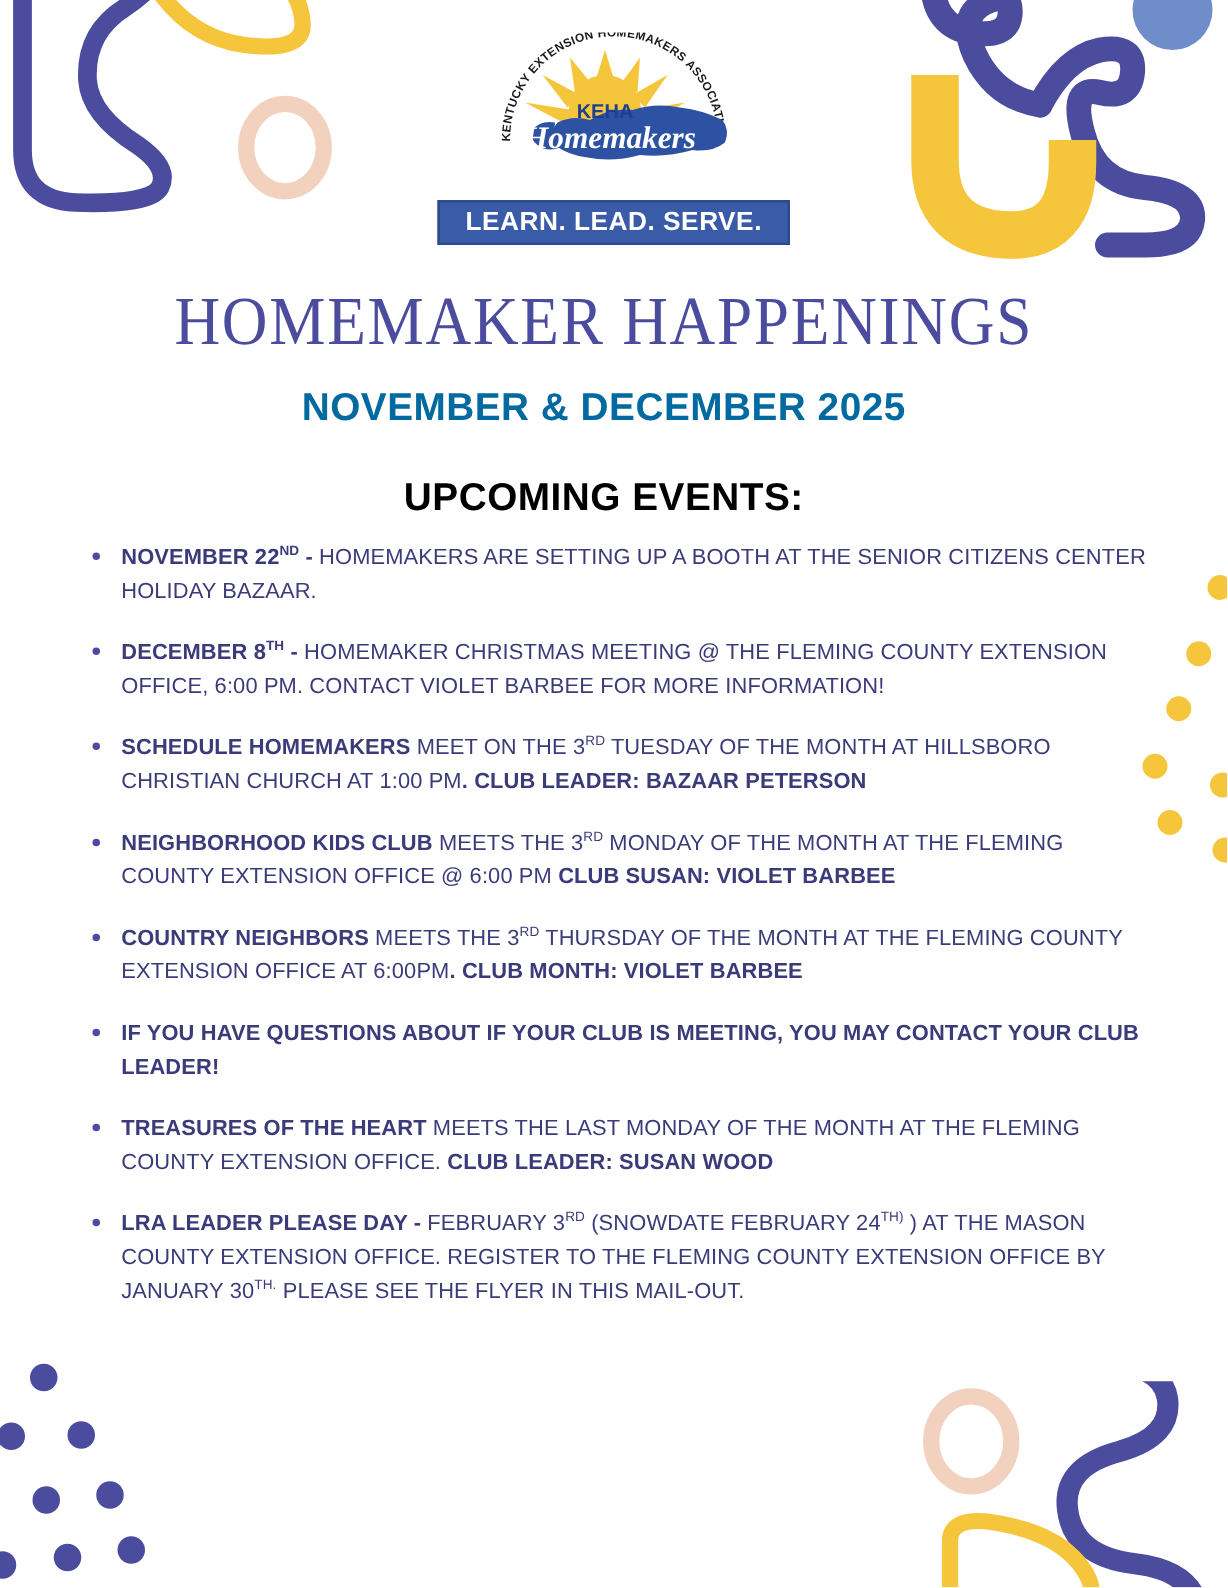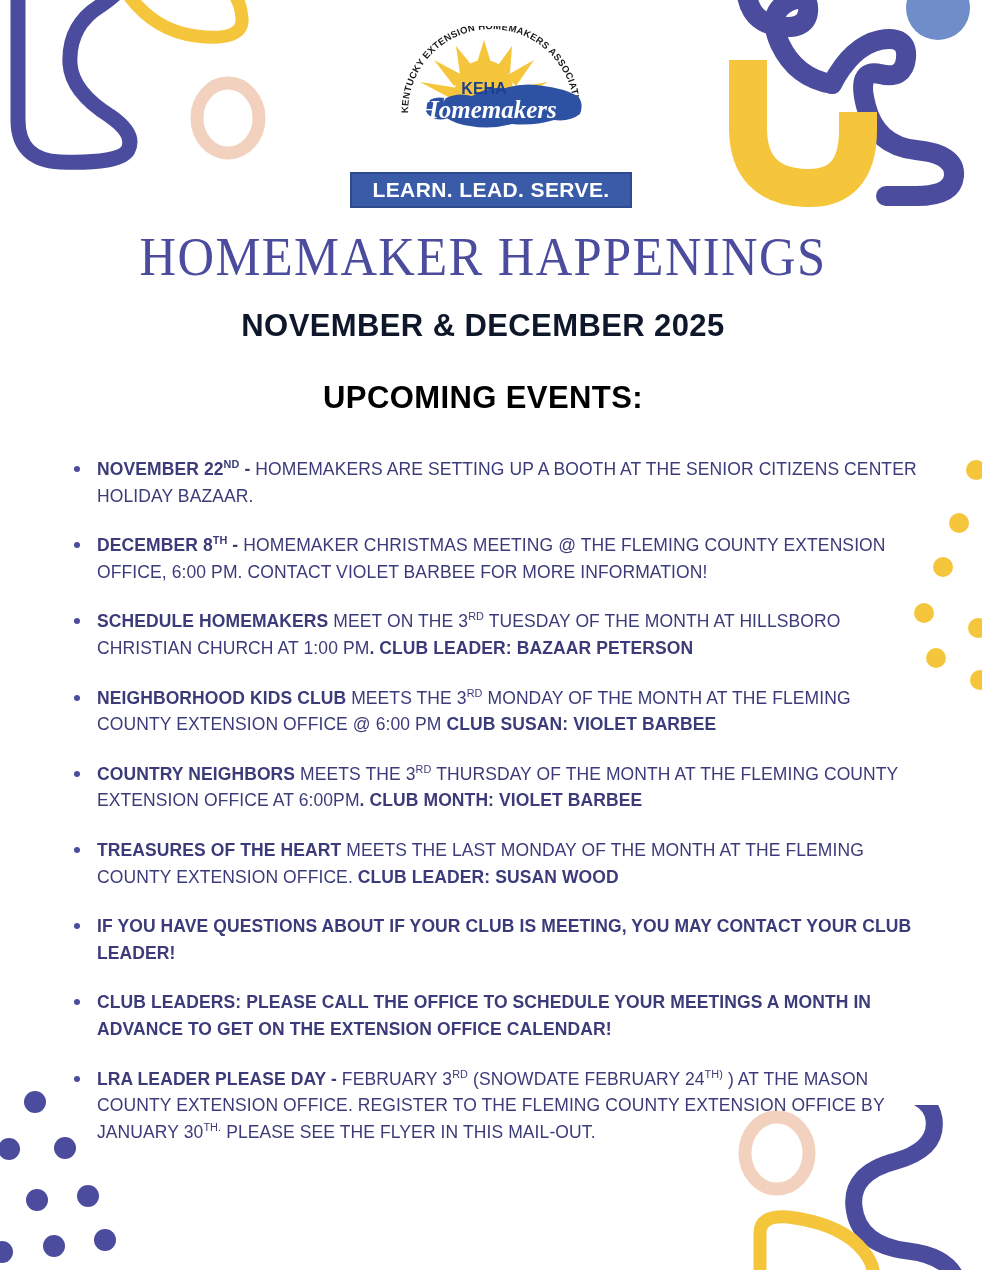--- a/index.html
+++ b/index.html
@@ -33,21 +33,21 @@
   #logo-block {
     position: absolute;
     left: 0; right: 0;
     top: 26px;
     display: flex;
     flex-direction: column;
     align-items: center;
   }
   #logo-mark { width: 215px; height: 130px; display: block; }
   #logo-banner {
-    margin-top: 16px;
+    margin-top: 4px;
     background: #3a5ba8;
     border: 2px solid #2e4a8c;
     color: #ffffff;
     font-weight: bold;
     font-size: 21px;
     letter-spacing: 0.4px;
     padding: 5px 20px 6px 20px;
     line-height: 1;
   }
 
@@ -63,38 +63,38 @@
     color: #4b4c9d;
     font-family: "Liberation Serif", serif;
     font-weight: normal;
     font-size: 55px;
     letter-spacing: 1.5px;
     transform: scaleX(0.92);
     line-height: 1.05;
   }
   #date-heading {
     margin: 22px 0 0 0;
-    color: #0f172a;
+    color: #0369a1;
     font-weight: bold;
     font-size: 31px;
     letter-spacing: 0.4px;
   }
   #section-heading {
     margin: 36px 0 0 0;
     color: #000000;
     font-weight: bold;
     font-size: 31px;
     letter-spacing: 0.4px;
   }
 
   
   #events-list {
     position: absolute;
     left: 66px;
-    top: 456px;
+    top: 432px;
     width: 862px;
     margin: 0;
     padding: 0;
     list-style: none;
   }
   .event-item {
     position: relative;
     padding-left: 31px;
     margin-bottom: 23px;
     color: #3b3b7a;
@@ -202,19 +202,18 @@
     <div id="date-heading">NOVEMBER &amp; DECEMBER 2025</div>
     <div id="section-heading">UPCOMING EVENTS:</div>
   </div>
 
   <ul id="events-list">
       <li class="event-item"><b>NOVEMBER 22<sup>ND</sup></b><b> - </b>HOMEMAKERS ARE SETTING UP A BOOTH AT THE SENIOR CITIZENS CENTER HOLIDAY BAZAAR.</li>
       <li class="event-item"><b>DECEMBER 8<sup>TH</sup></b><b> - </b>HOMEMAKER CHRISTMAS MEETING @ THE FLEMING COUNTY EXTENSION OFFICE, 6:00 PM. CONTACT VIOLET BARBEE FOR MORE INFORMATION!</li>
       <li class="event-item"><b>SCHEDULE HOMEMAKERS</b><b> </b>MEET ON THE 3<sup>RD</sup> TUESDAY OF THE MONTH AT HILLSBORO CHRISTIAN CHURCH AT 1:00 PM<b>. CLUB LEADER: BAZAAR PETERSON</b></li>
       <li class="event-item"><b>NEIGHBORHOOD KIDS CLUB</b><b> </b>MEETS THE 3<sup>RD</sup> MONDAY OF THE MONTH AT THE FLEMING COUNTY EXTENSION OFFICE @ 6:00 PM <b>CLUB SUSAN: VIOLET BARBEE</b></li>
       <li class="event-item"><b>COUNTRY NEIGHBORS</b><b> </b>MEETS THE 3<sup>RD</sup> THURSDAY OF THE MONTH AT THE FLEMING COUNTY EXTENSION OFFICE AT 6:00PM<b>. CLUB MONTH: VIOLET BARBEE</b></li>
+      <li class="event-item item-allbold">IF YOU HAVE QUESTIONS ABOUT IF YOUR CLUB IS MEETING, YOU MAY CONTACT YOUR CLUB LEADER!</li>
       <li class="event-item"><b>TREASURES OF THE HEART</b><b> </b>MEETS THE LAST MONDAY OF THE MONTH AT THE FLEMING COUNTY EXTENSION OFFICE. <b>CLUB LEADER: SUSAN WOOD</b></li>
-      <li class="event-item item-allbold">IF YOU HAVE QUESTIONS ABOUT IF YOUR CLUB IS MEETING, YOU MAY CONTACT YOUR CLUB LEADER!</li>
-      <li class="event-item item-allbold">CLUB LEADERS: PLEASE CALL THE OFFICE TO SCHEDULE YOUR MEETINGS A MONTH IN ADVANCE TO GET ON THE EXTENSION OFFICE CALENDAR!</li>
       <li class="event-item"><b>LRA LEADER PLEASE DAY</b><b> - </b>FEBRUARY 3<sup>RD</sup> (SNOWDATE FEBRUARY 24<sup>TH)</sup> ) AT THE MASON COUNTY EXTENSION OFFICE. REGISTER TO THE FLEMING COUNTY EXTENSION OFFICE BY JANUARY 30<sup>TH.</sup> PLEASE SEE THE FLYER IN THIS MAIL-OUT.</li>
     </ul>
 
 </div>
 
 </body></html>

